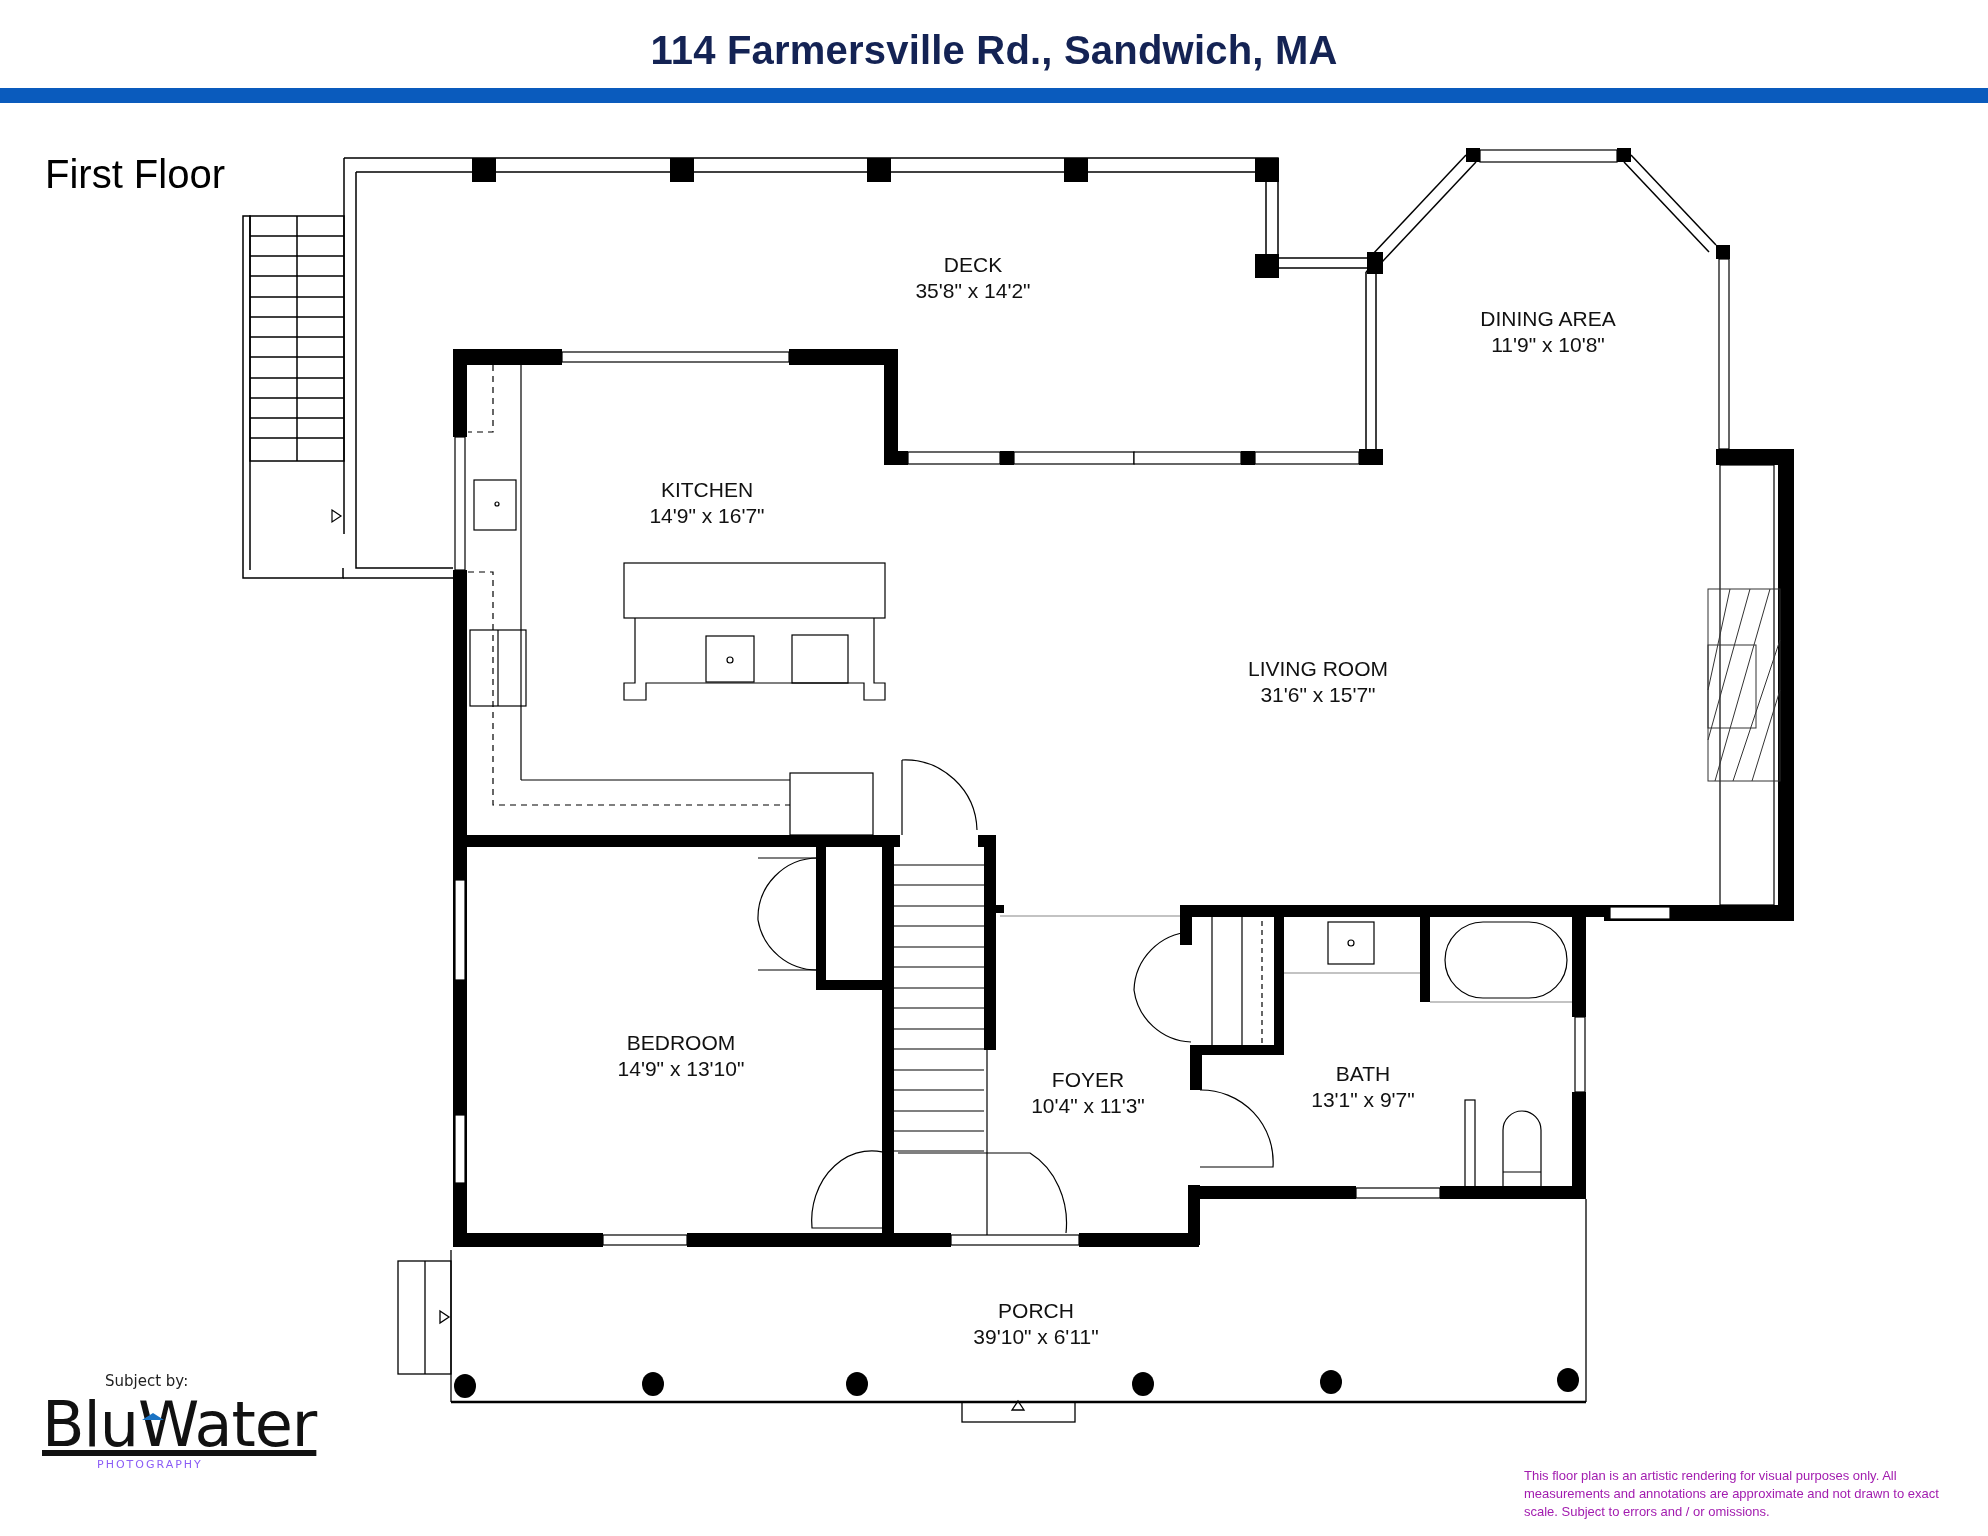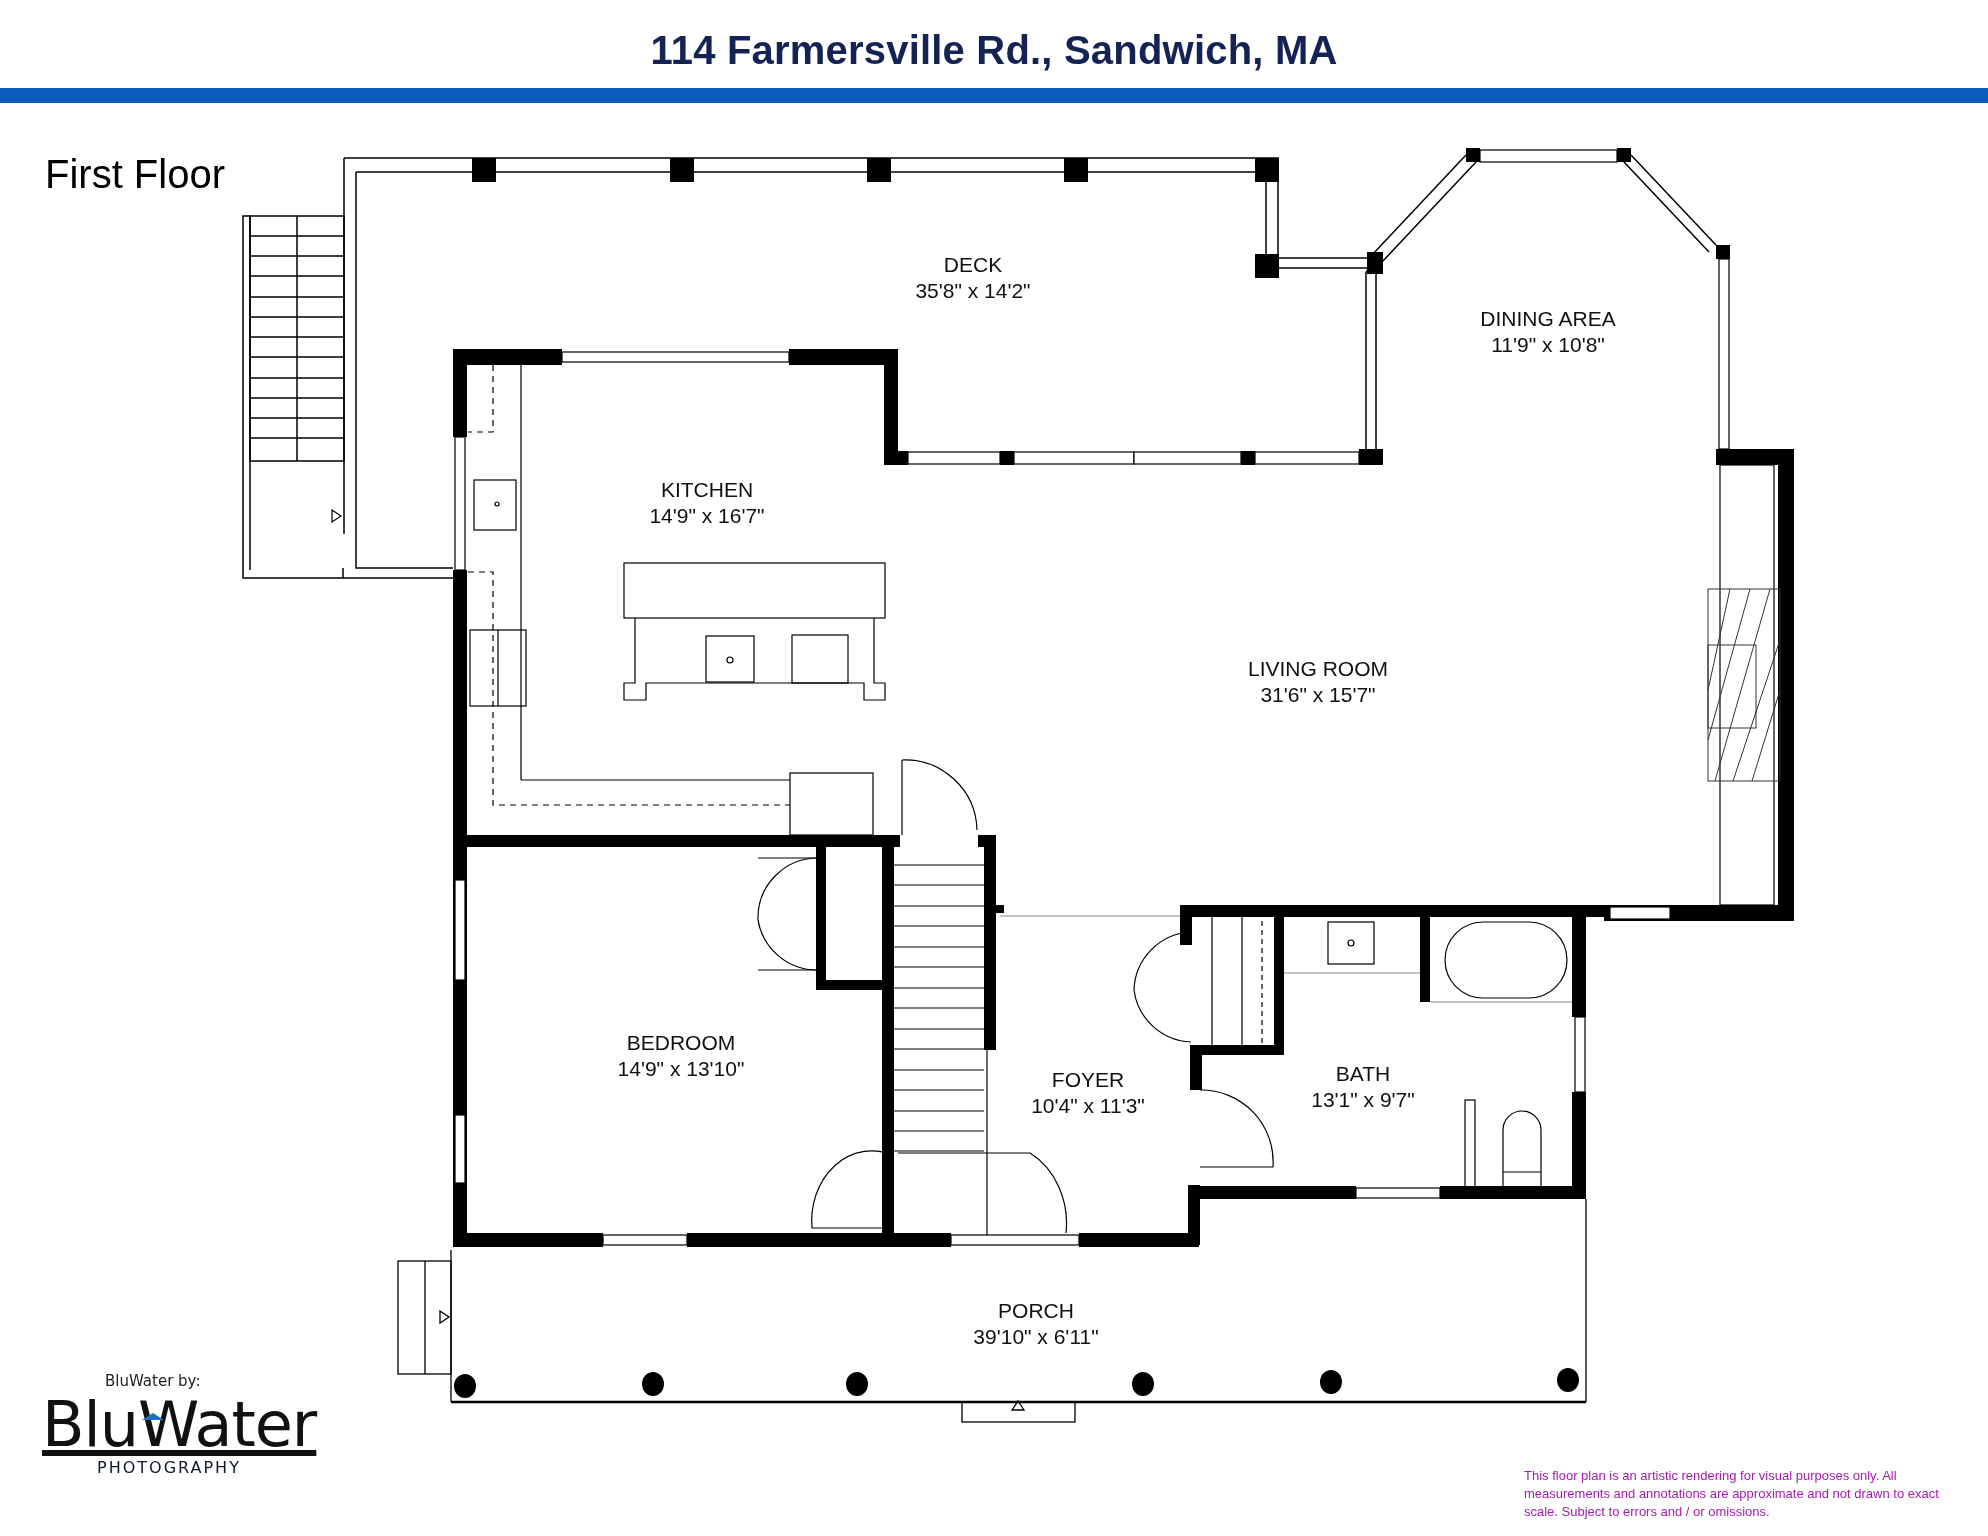--- a/index.html
+++ b/index.html
@@ -5,21 +5,21 @@
   html, body { margin: 0; padding: 0; background: #ffffff; }
   body { width: 1988px; height: 1536px; position: relative; overflow: hidden; font-family: "Liberation Sans", sans-serif; }
   .title { position: absolute; left: 0; top: 28px; width: 1988px; text-align: center; font-weight: bold; font-size: 40px; color: #142354; letter-spacing: 0.2px; }
   .bar { position: absolute; left: 0; top: 88px; width: 1988px; height: 15px; background: #0a5bbd; }
   .floor-label { position: absolute; left: 45px; top: 152px; font-size: 40px; font-weight: normal; color: #000; }
   svg.plan { position: absolute; left: 0; top: 0; }
   .room-label { font-family: "Liberation Sans", sans-serif; font-size: 21px; fill: #111; text-anchor: middle; }
   .prepared { position: absolute; left: 105px; top: 1372px; font-size: 15px; color: #222; font-family: "DejaVu Sans", sans-serif; }
   .brand { position: absolute; left: 42px; top: 1388px; font-size: 62px; font-weight: normal; color: #111; font-family: "DejaVu Sans", sans-serif; letter-spacing: -1px; text-decoration: underline; }
   .brand-hat { position: absolute; left: 142px; top: 1413px; width: 0; height: 0; border-left: 11px solid transparent; border-right: 11px solid transparent; border-bottom: 7px solid #1a73c4; }
-  .brand-sub { position: absolute; left: 97px; top: 1458px; font-size: 16px; color: #0f172a; letter-spacing: 2px; font-family: "DejaVu Sans", sans-serif; }
+  .brand-sub { position: absolute; left: 97px; top: 1458px; font-size: 11px; color: #8b5cf6; letter-spacing: 2px; font-family: "DejaVu Sans", sans-serif; }
   .disclaimer { position: absolute; left: 1524px; top: 1467px; width: 440px; font-size: 13px; line-height: 18px; color: #a21caf; font-family: Liberation Sans, sans-serif; }
 </style>
 </head>
 <body>
 
 <div class="title">114 Farmersville Rd., Sandwich, MA</div>
 <div class="bar"></div>
 <div class="floor-label">First Floor</div>
 
 <svg class="plan" width="1988" height="1536" viewBox="0 0 1988 1536" xmlns="http://www.w3.org/2000/svg">
@@ -255,17 +255,17 @@
     <text class="room-label" x="681" y="1076">14'9" x 13'10"</text>
     <text class="room-label" x="1088" y="1087">FOYER</text>
     <text class="room-label" x="1088" y="1113">10'4" x 11'3"</text>
     <text class="room-label" x="1363" y="1081">BATH</text>
     <text class="room-label" x="1363" y="1107">13'1" x 9'7"</text>
     <text class="room-label" x="1036" y="1318">PORCH</text>
     <text class="room-label" x="1036" y="1344">39'10" x 6'11"</text>
   </g>
 </svg>
 
-<div class="prepared">BluWater by:</div>
+<div class="prepared">Subject by:</div>
 <div class="brand">BluWater</div>
 <div class="brand-hat"></div>
 <div class="brand-sub">PHOTOGRAPHY</div>
 <div class="disclaimer">This floor plan is an artistic rendering for visual purposes only.  All measurements and annotations are approximate and not drawn to exact scale. Subject to errors and / or omissions.</div>
 
 </body></html>

